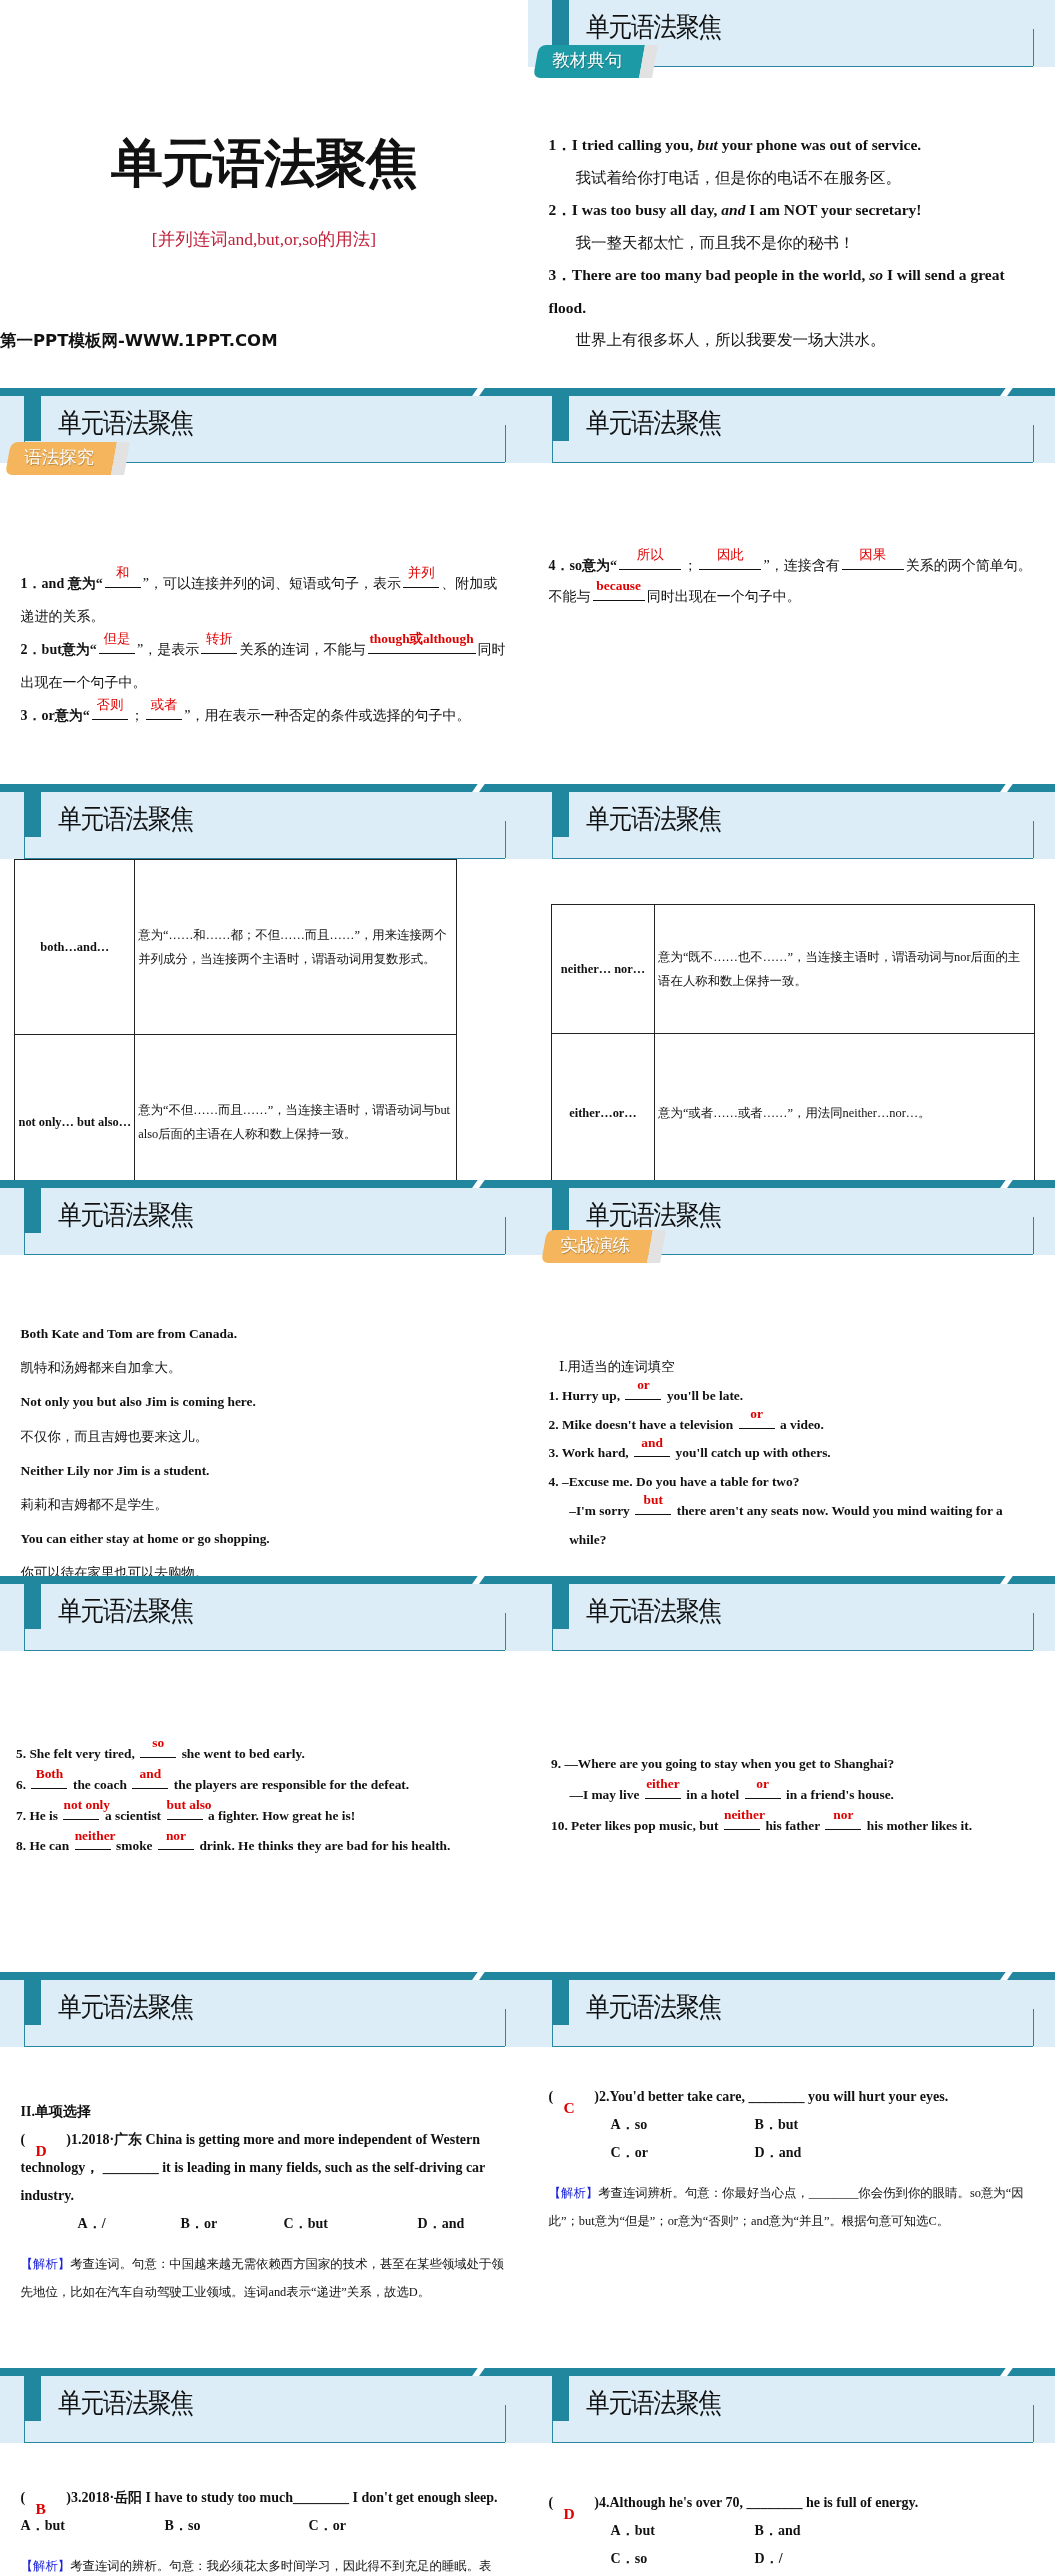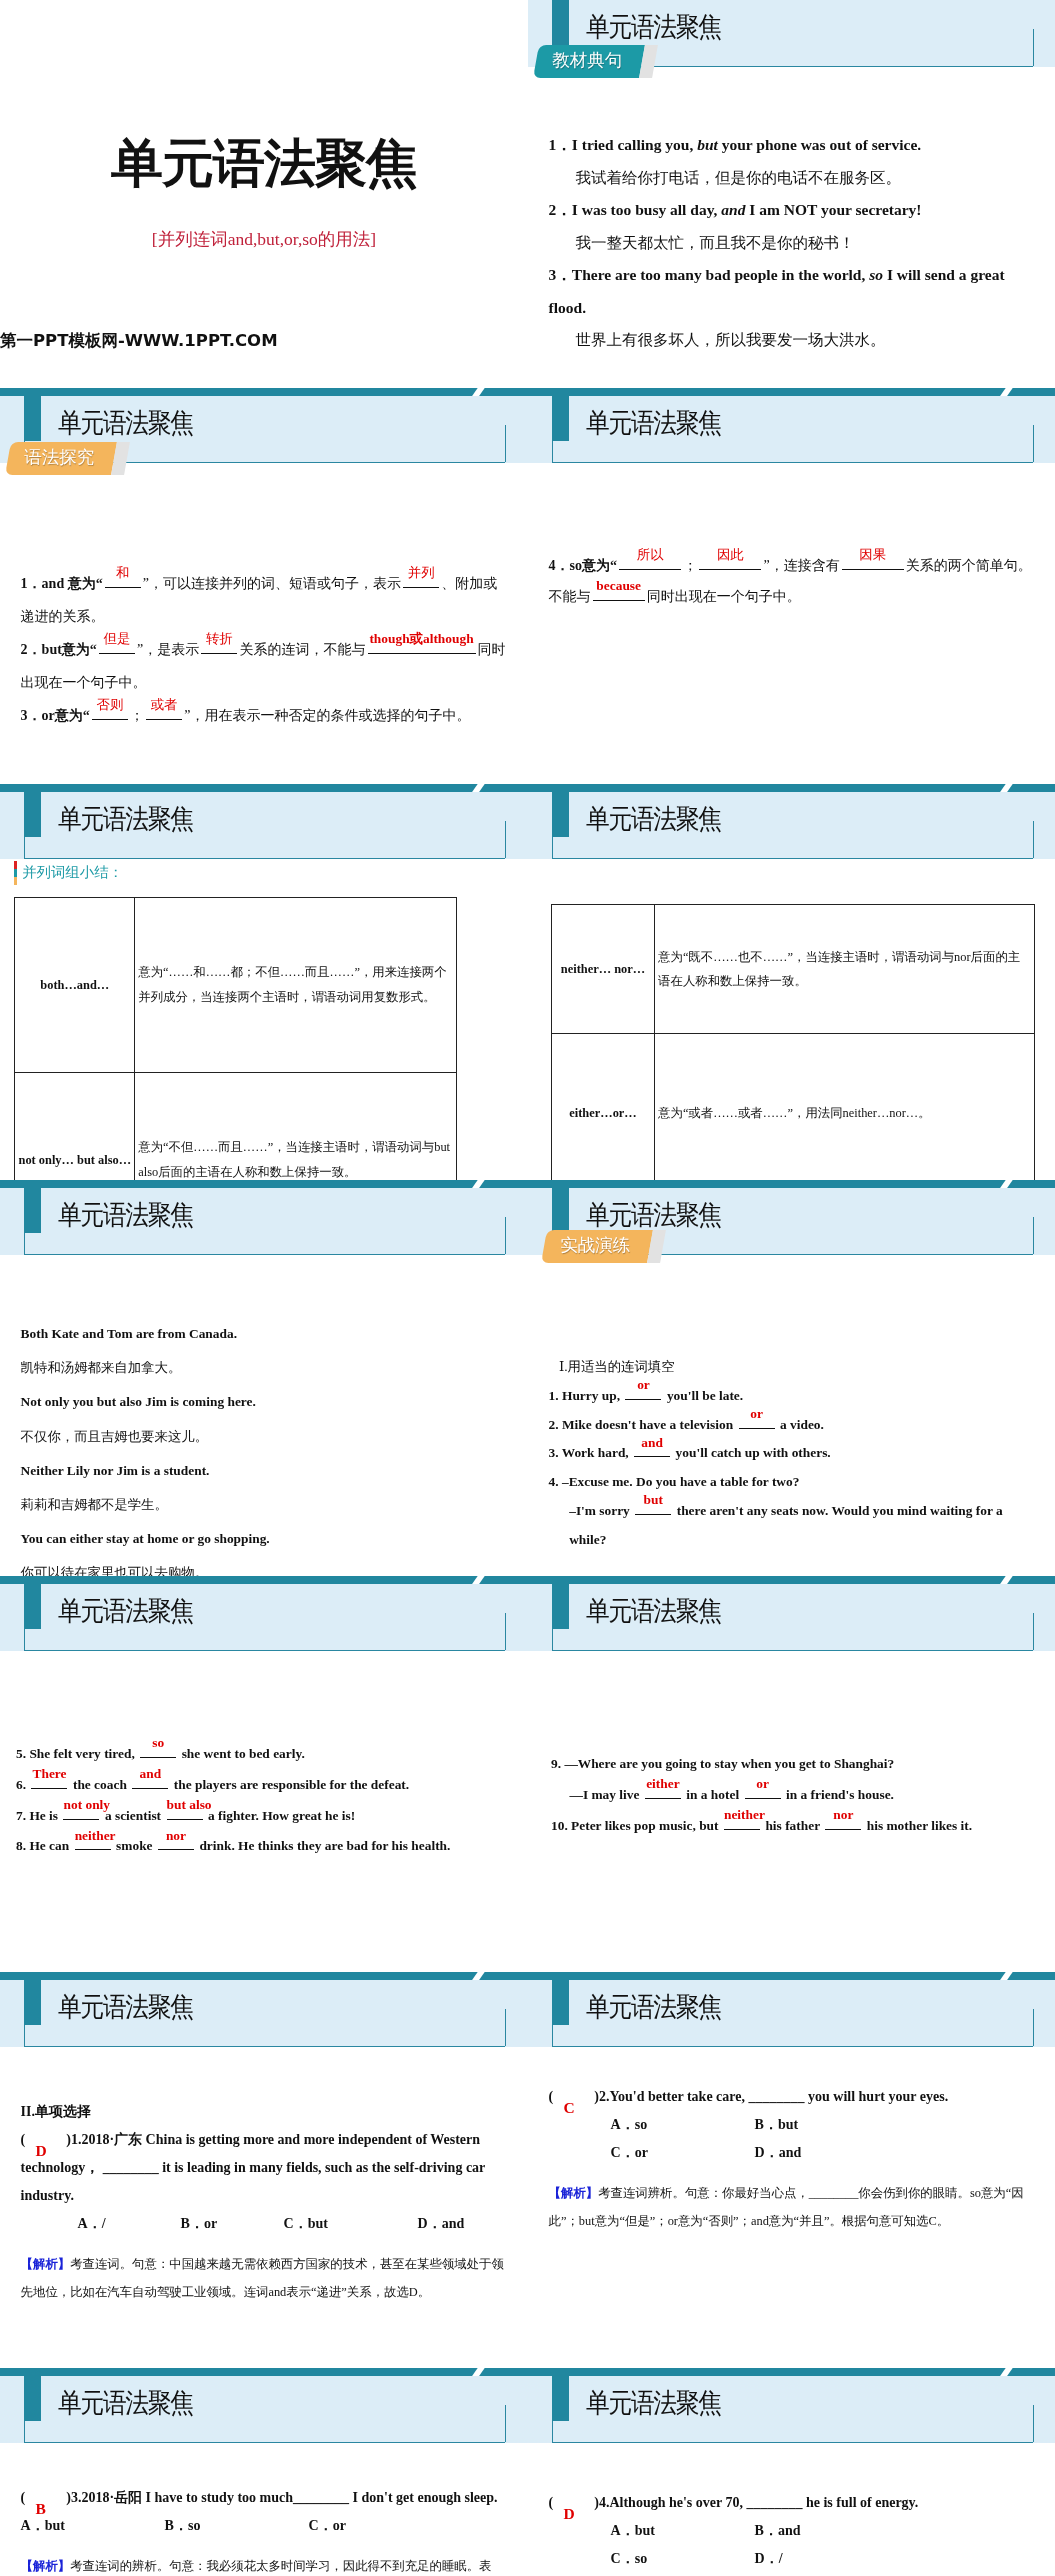--- a/index.html
+++ b/index.html
@@ -36,21 +36,21 @@
   table.sum { border-collapse: collapse; font-size: 12.4px; line-height: 1.95; }
   table.sum td { border: 0.8px solid #222; padding: 2.1px 3.1px; vertical-align: middle; }
   table.sum td.k { text-align: center; font-weight: bold; white-space: nowrap; }
   .sum-label { display: flex; align-items: center; gap: 5.2px; color: #1c9aa6; font-size: 14.4px; margin-bottom: 10.3px; }
   .sum-label .tri { width: 2.6px; height: 24px; background: linear-gradient(#d22 0 33%, #1c9aa6 33% 66%, #f4b55c 66%); }
   .qline { font-weight: bold; }
   .opts { display: grid; grid-template-columns: 144px 144px; padding-left: 62px; font-weight: bold; }
   .opts.four { grid-template-columns: 103px 103px 134px 103px; padding-left: 57px; }
   .opts.three { grid-template-columns: 144px 144px 124px; padding-left: 0; }
   .ana { font-size: 12.4px; line-height: 2.2; margin-top: 13.4px; }
-  .ana .lbl { color: #1a23d8; font-weight: bold; }
+  .ana .lbl { color: #1a23d8; font-weight: normal; }
   .paren { display: inline-block; width: 41px; position: relative; }
   .paren .ans { position: absolute; left: 10.3px; top: -9.3px; color: #e00000; font-weight: bold; font-size: 15.5px; }
 </style>
 </head>
 <body>
 
 <div class="grid">
 
   <div class="slide">
     <div class="cover-title">单元语法聚焦</div>
@@ -104,24 +104,20 @@
     <div class="foot"></div>
   </div>
 
   <div class="slide">
     <div class="hdr">
         <div class="frame"></div>
         <div class="bar"></div>
         <div class="title">单元语法聚焦</div>
       </div>
     <div class="content" style="top:67px;left:14.4px;">
-      <div class="sum-label">
-          <div class="tri"></div>
-          <span>并列词组小结：</span>
-        </div>
       <table class="sum" style="width:443px">
         <tbody>
             <tr style="height:175px">
               <td class="k" style="width:103px">both…and…</td>
               <td>意为“……和……都；不但……而且……”，用来连接两个并列成分，当连接两个主语时，谓语动词用复数形式。</td>
             </tr>
         <tr style="height:175px">
               <td class="k">not only… but also…</td>
               <td>意为“不但……而且……”，当连接主语时，谓语动词与but also后面的主语在人称和数上保持一致。</td>
             </tr>
@@ -192,21 +188,21 @@
   </div>
 
   <div class="slide">
     <div class="hdr">
         <div class="frame"></div>
         <div class="bar"></div>
         <div class="title">单元语法聚焦</div>
       </div>
     <div class="content" style="top:155px;left:16px;font-size:13.4px;line-height:2.3;">
       <div class="bold"><span>5.  She felt very tired, </span><span class="blank"><span class="ans">so</span></span><span> she went to bed early.</span></div>
-      <div class="bold"><span>6.  </span><span class="blank"><span class="ans">There</span></span><span> the coach </span><span class="blank"><span class="ans">and</span></span><span> the players are responsible for the defeat.</span></div>
+      <div class="bold"><span>6.  </span><span class="blank"><span class="ans">Both</span></span><span> the coach </span><span class="blank"><span class="ans">and</span></span><span> the players are responsible for the defeat.</span></div>
       <div class="bold"><span>7.  He is </span><span class="blank"><span class="ans">not only</span></span><span> a scientist </span><span class="blank"><span class="ans">but also</span></span><span> a fighter. How great he is!</span></div>
       <div class="bold"><span>8.  He can </span><span class="blank"><span class="ans">neither</span></span><span> smoke </span><span class="blank"><span class="ans">nor</span></span><span> drink. He thinks they are bad for his health.</span></div>
     </div>
     <div class="foot"></div>
   </div>
 
   <div class="slide">
     <div class="hdr">
         <div class="frame"></div>
         <div class="bar"></div>

